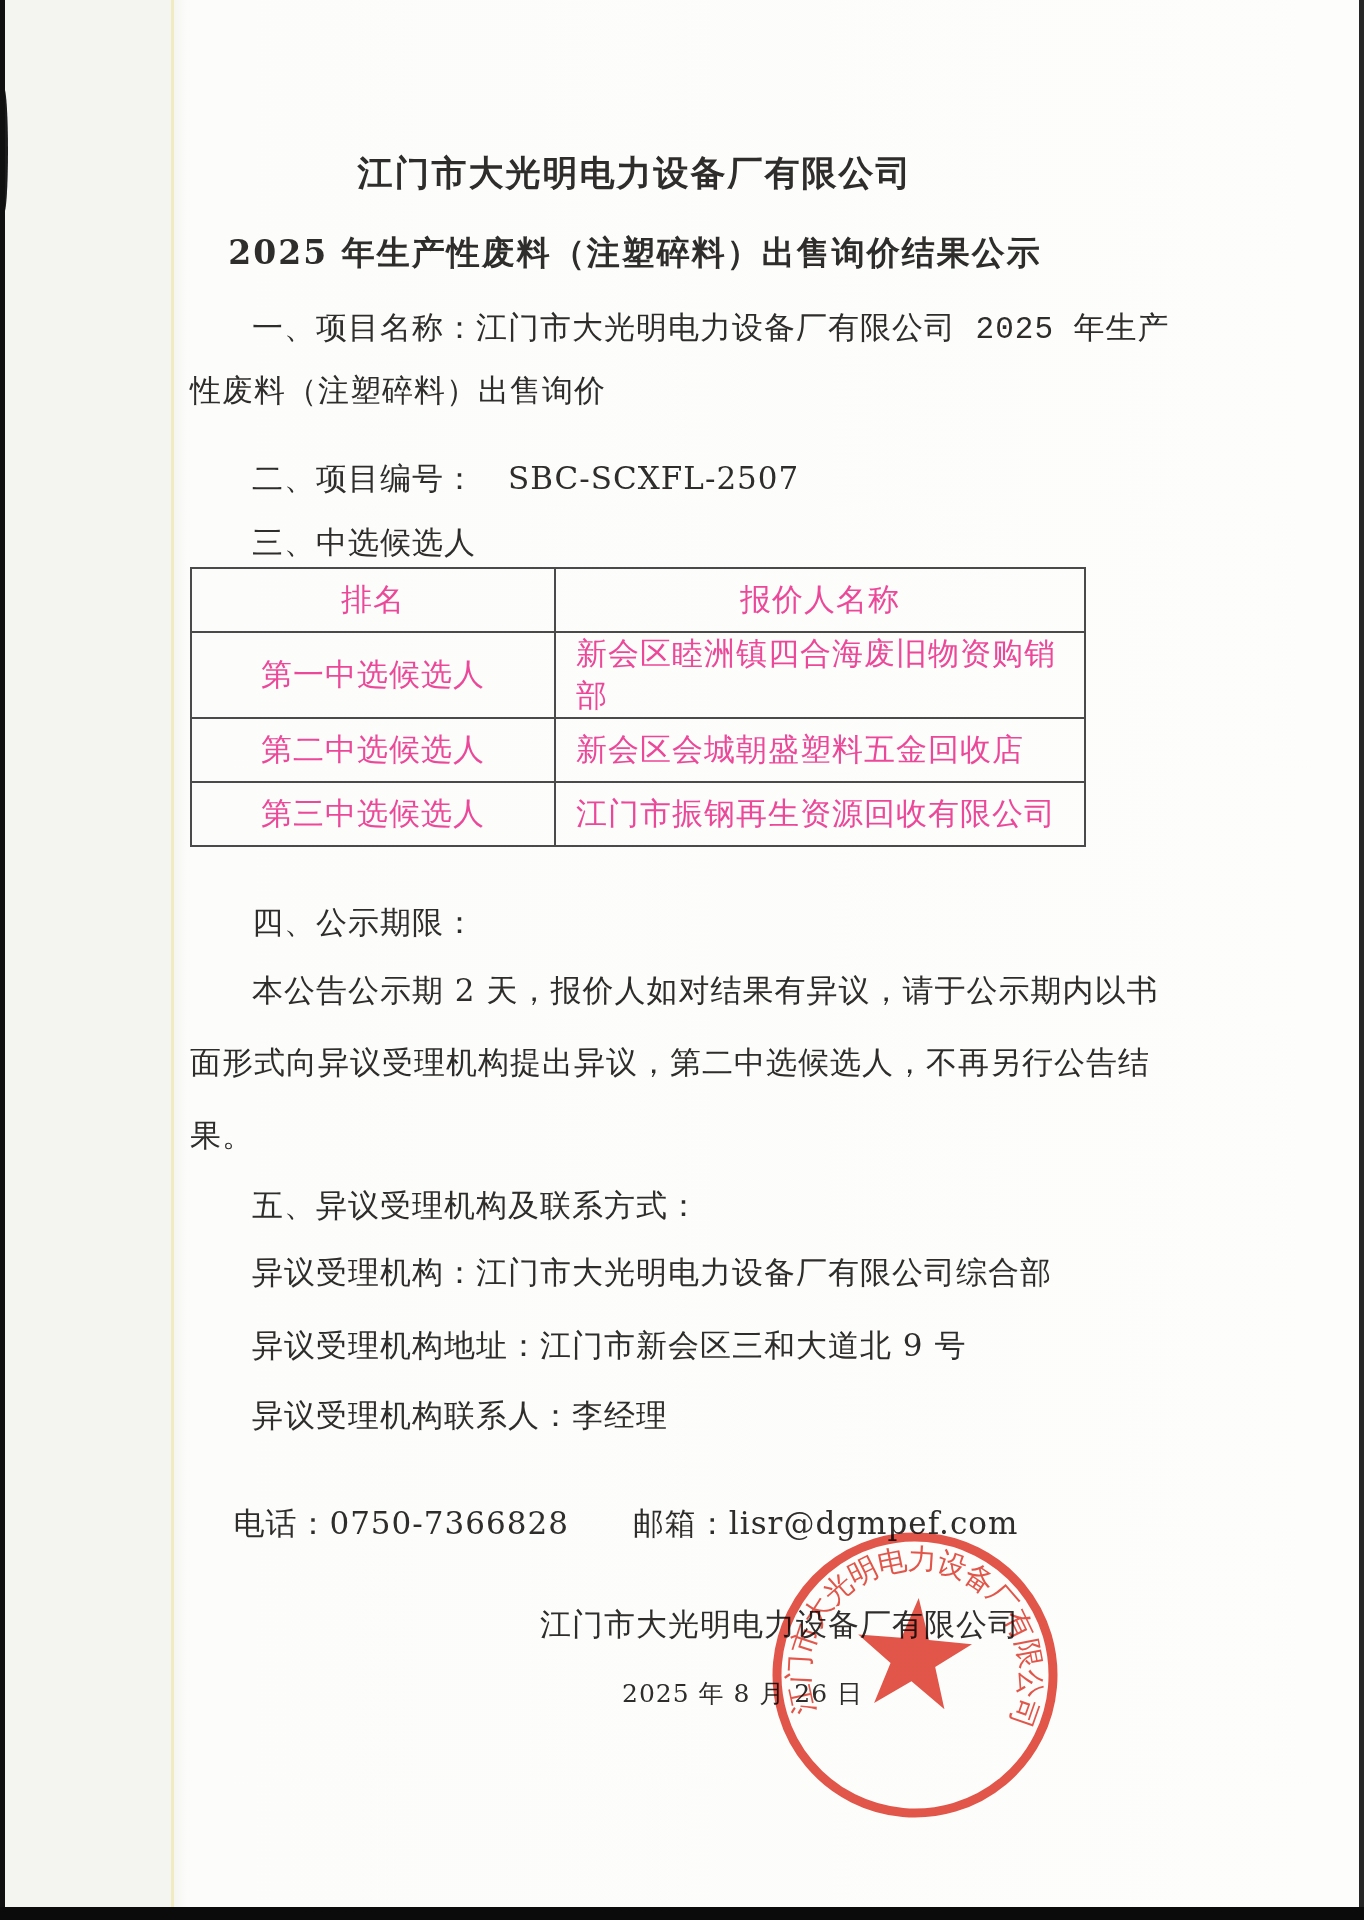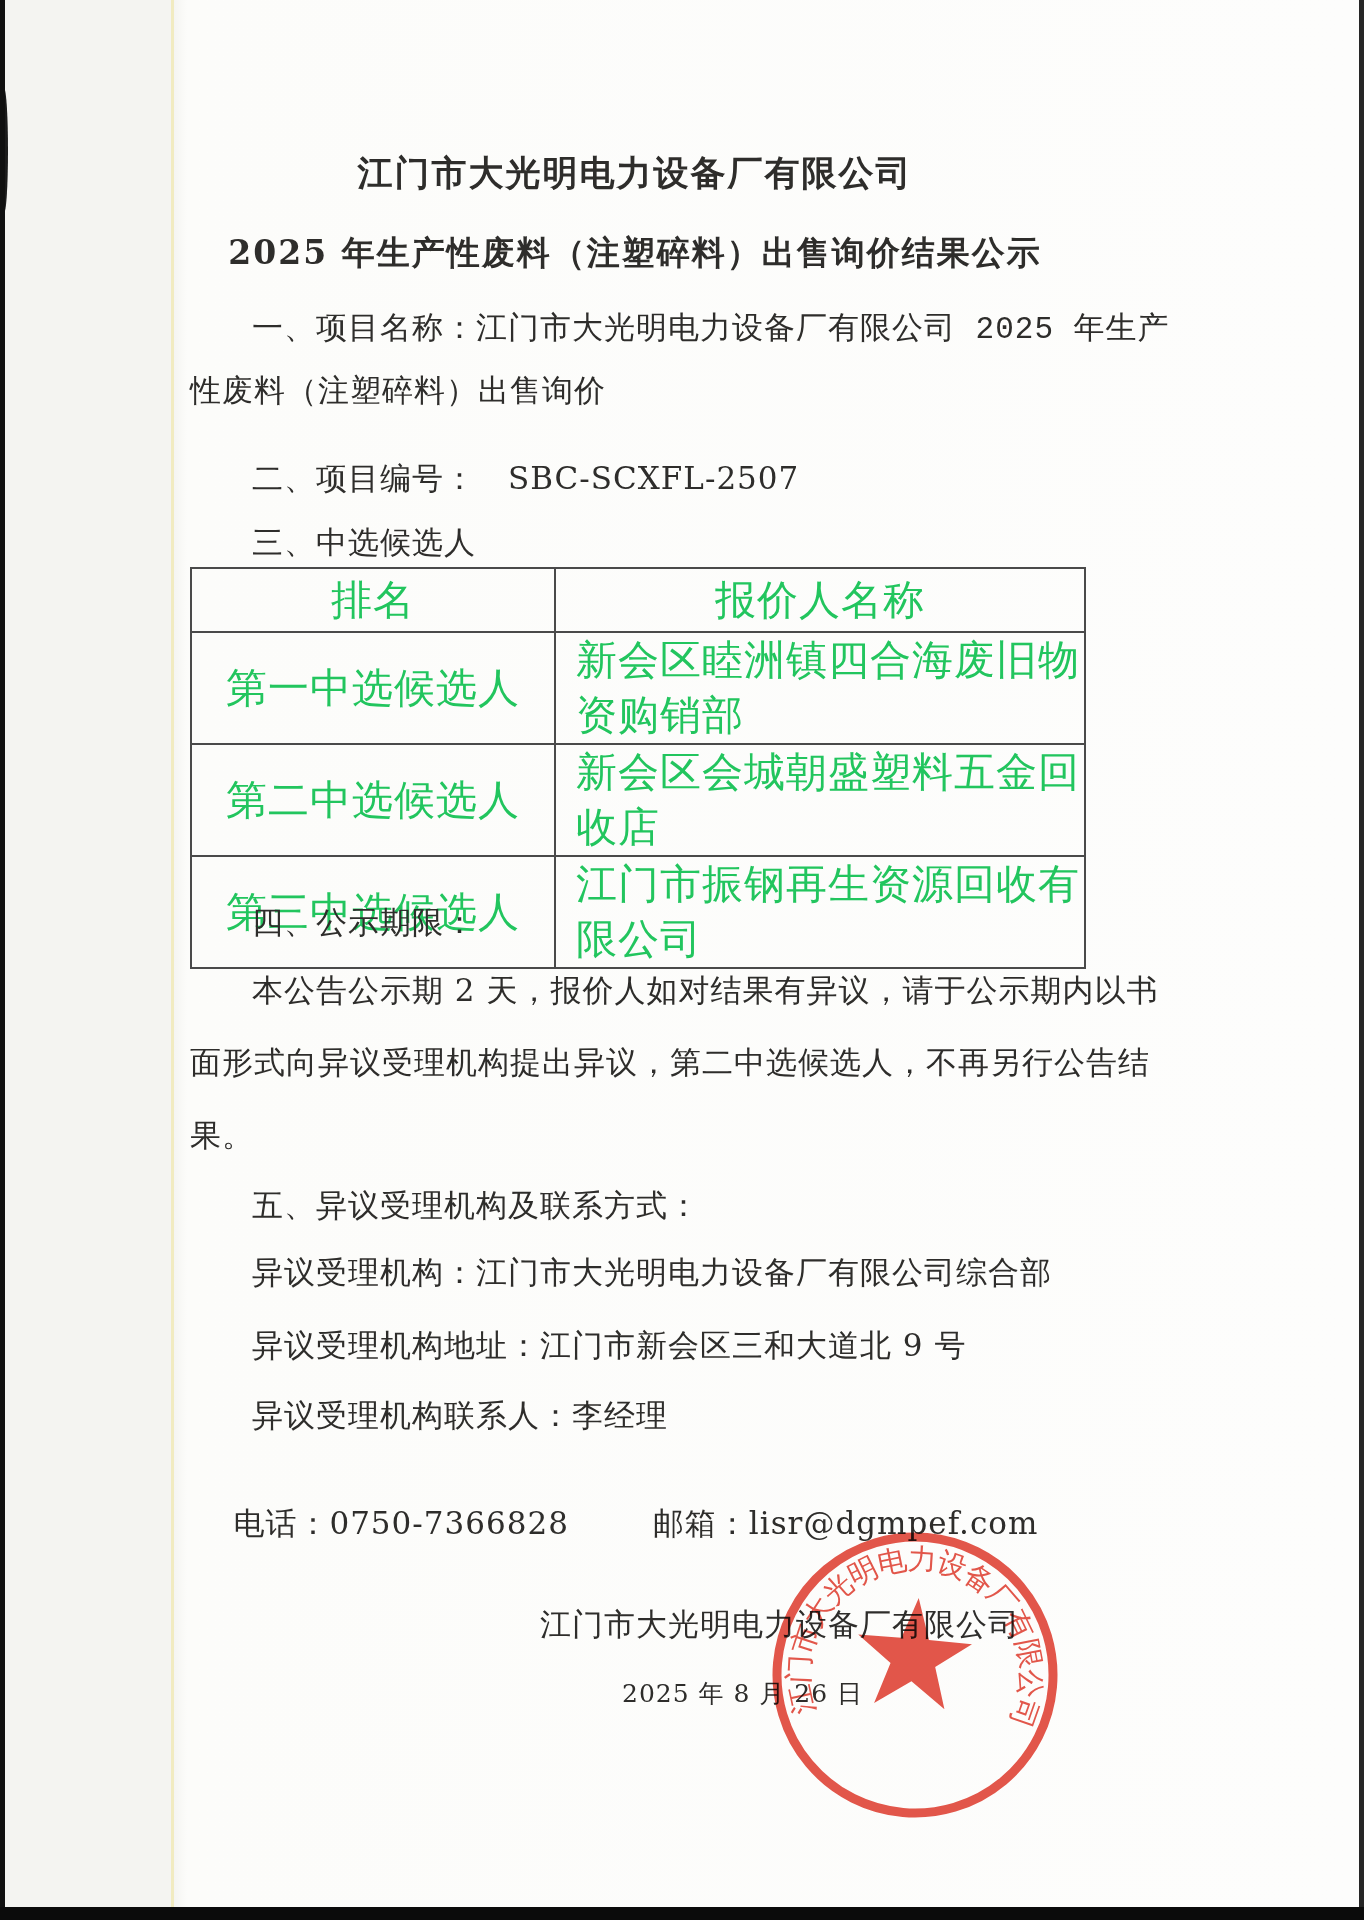--- a/index.html
+++ b/index.html
@@ -41,25 +41,25 @@
   #s3   { top:524px; }
   #s4h  { top:904px; }
   #s4l1 { top:972px; }
   #s4l2 { top:1044px; }
   #s4l3 { top:1117px; }
   #s5h  { top:1187px; }
   #s5l1 { top:1254px; }
   #s5l2 { top:1327px; }
   #s5l3 { top:1397px; }
   #phoneline { top:1469px; }
-  #phoneline .email { margin-left:84px; }
+  #phoneline .email { margin-left:64px; }
   .cand-table {
     position:absolute; left:190px; top:567px; width:890px;
     border-collapse:collapse; table-layout:fixed;
-    font-size:41px; letter-spacing:1px; color:#22c55e;
+    font-size:31px; letter-spacing:1px; color:#ec4899;
   }
   .cand-table td, .cand-table th {
     border:2px solid #4a4a4a; font-weight:normal;
     padding:0 0 0 0; vertical-align:middle;
   }
   .col-rank { width:362px; text-align:center; }
   .col-name { width:528px; }
   .cand-table thead th { height:62px; text-align:center; }
   .cand-table tbody tr { height:64px; }
   .cand-table tbody td.col-name { padding-left:20px; text-align:left; }

